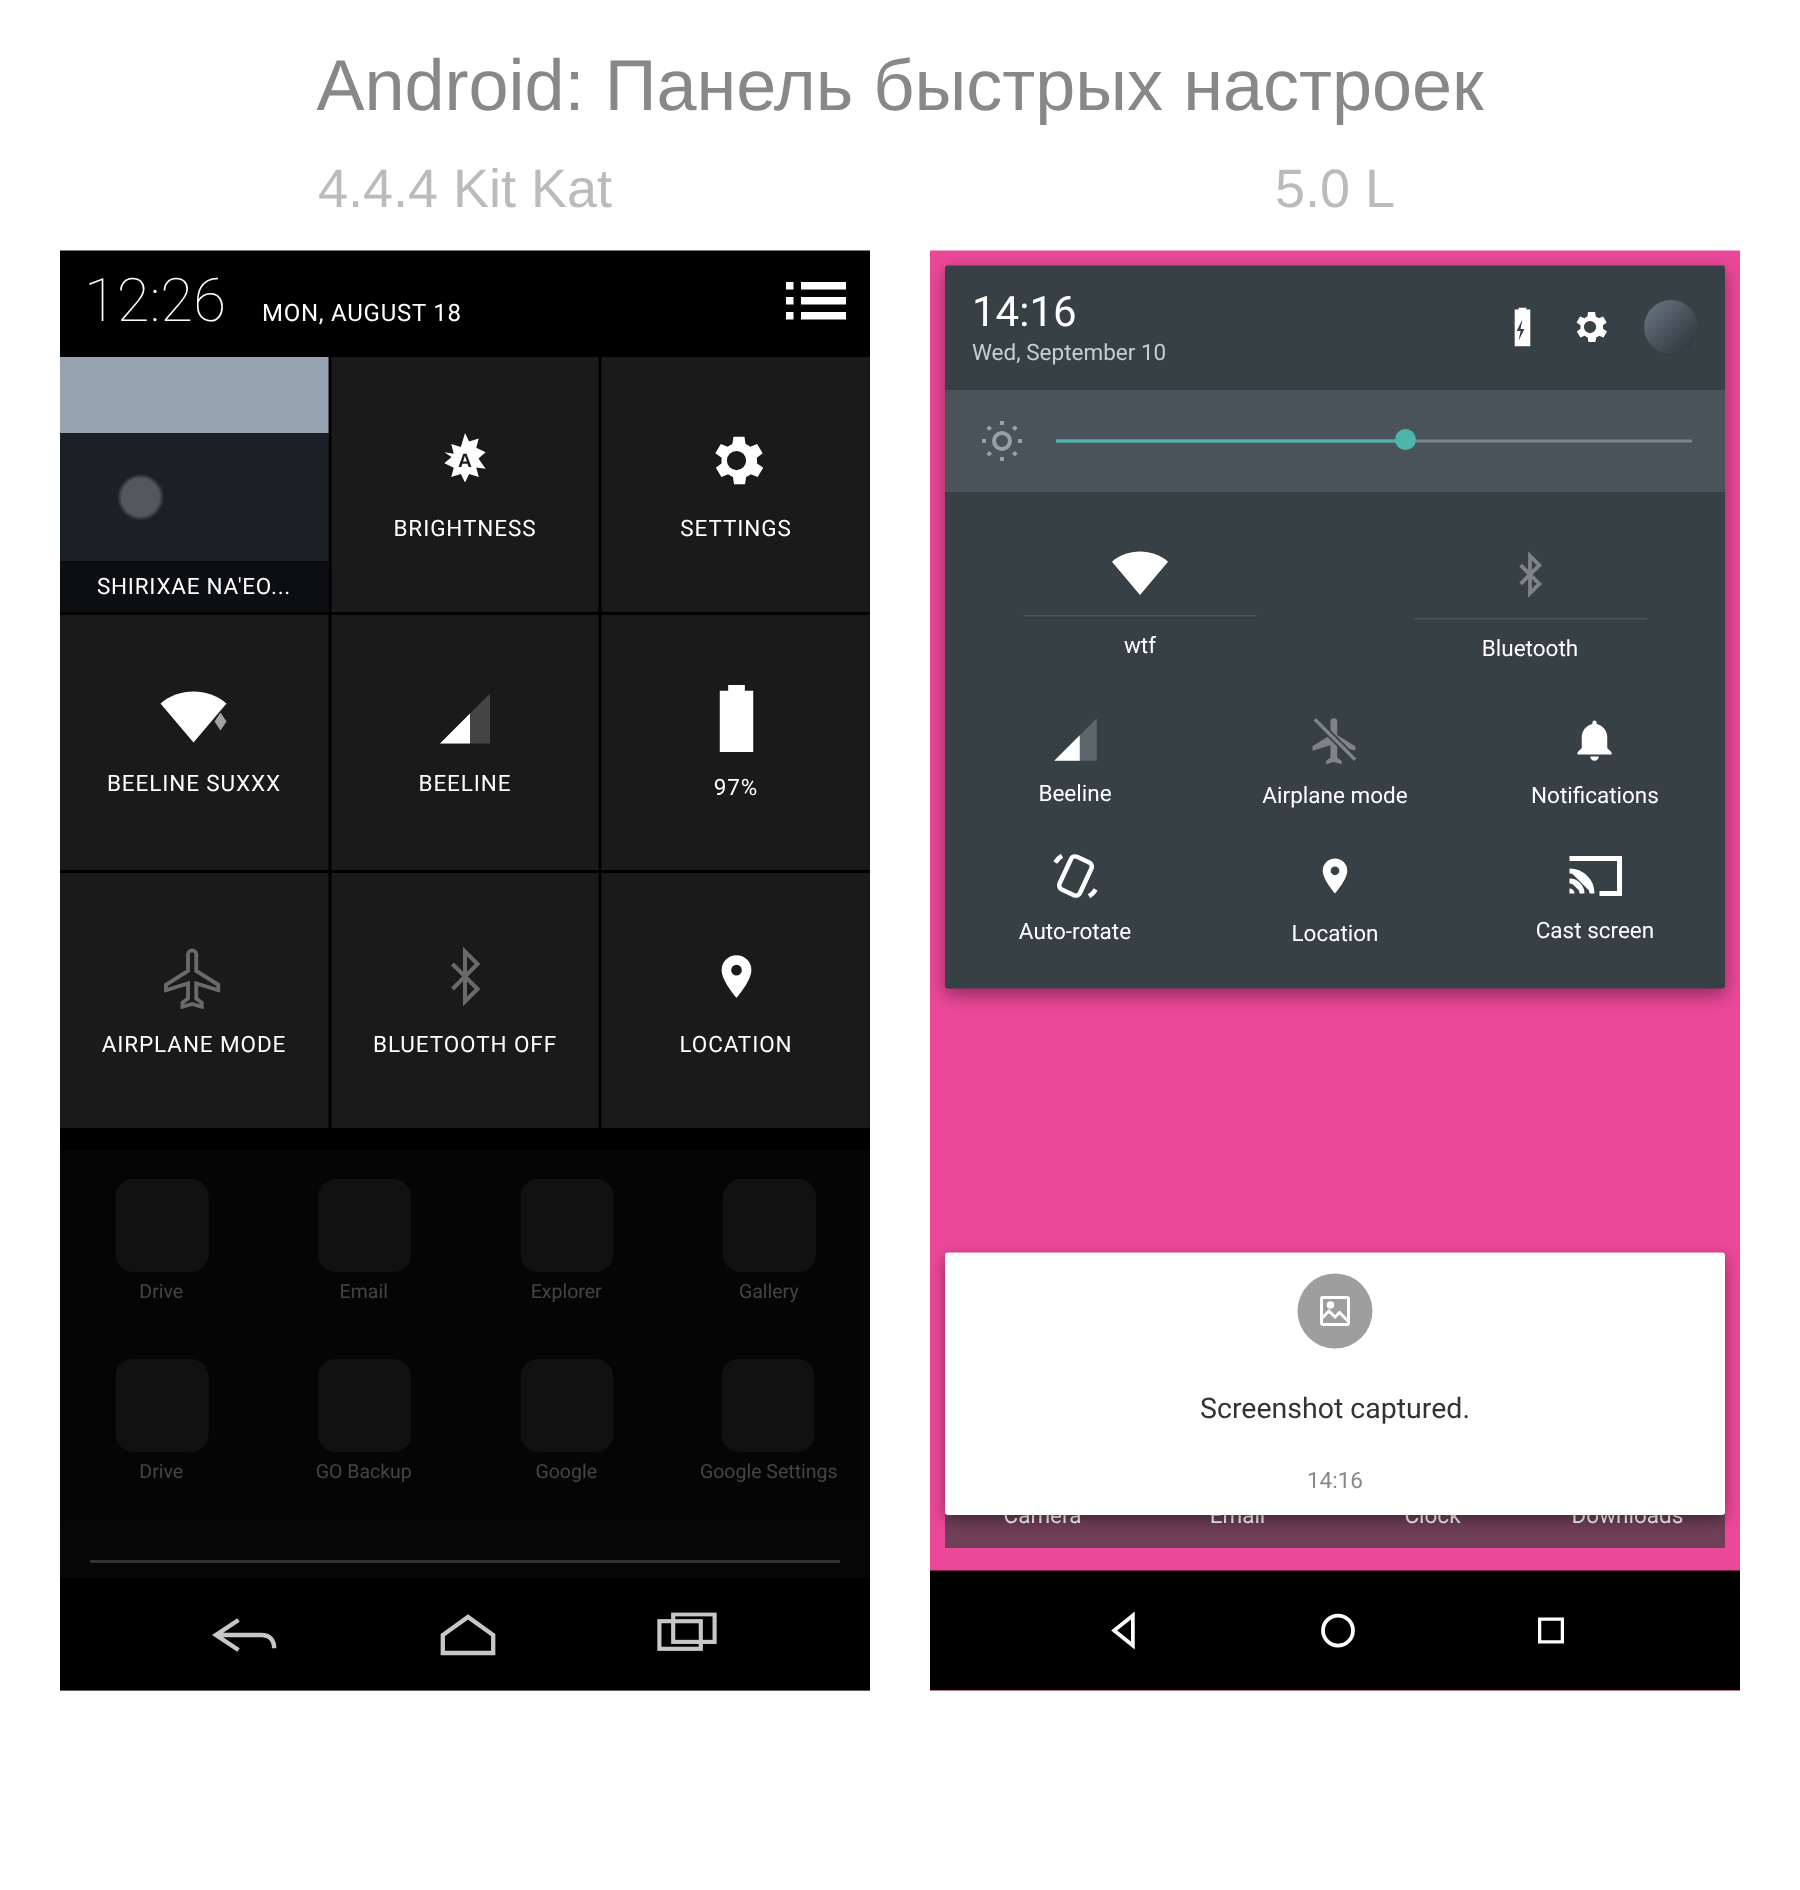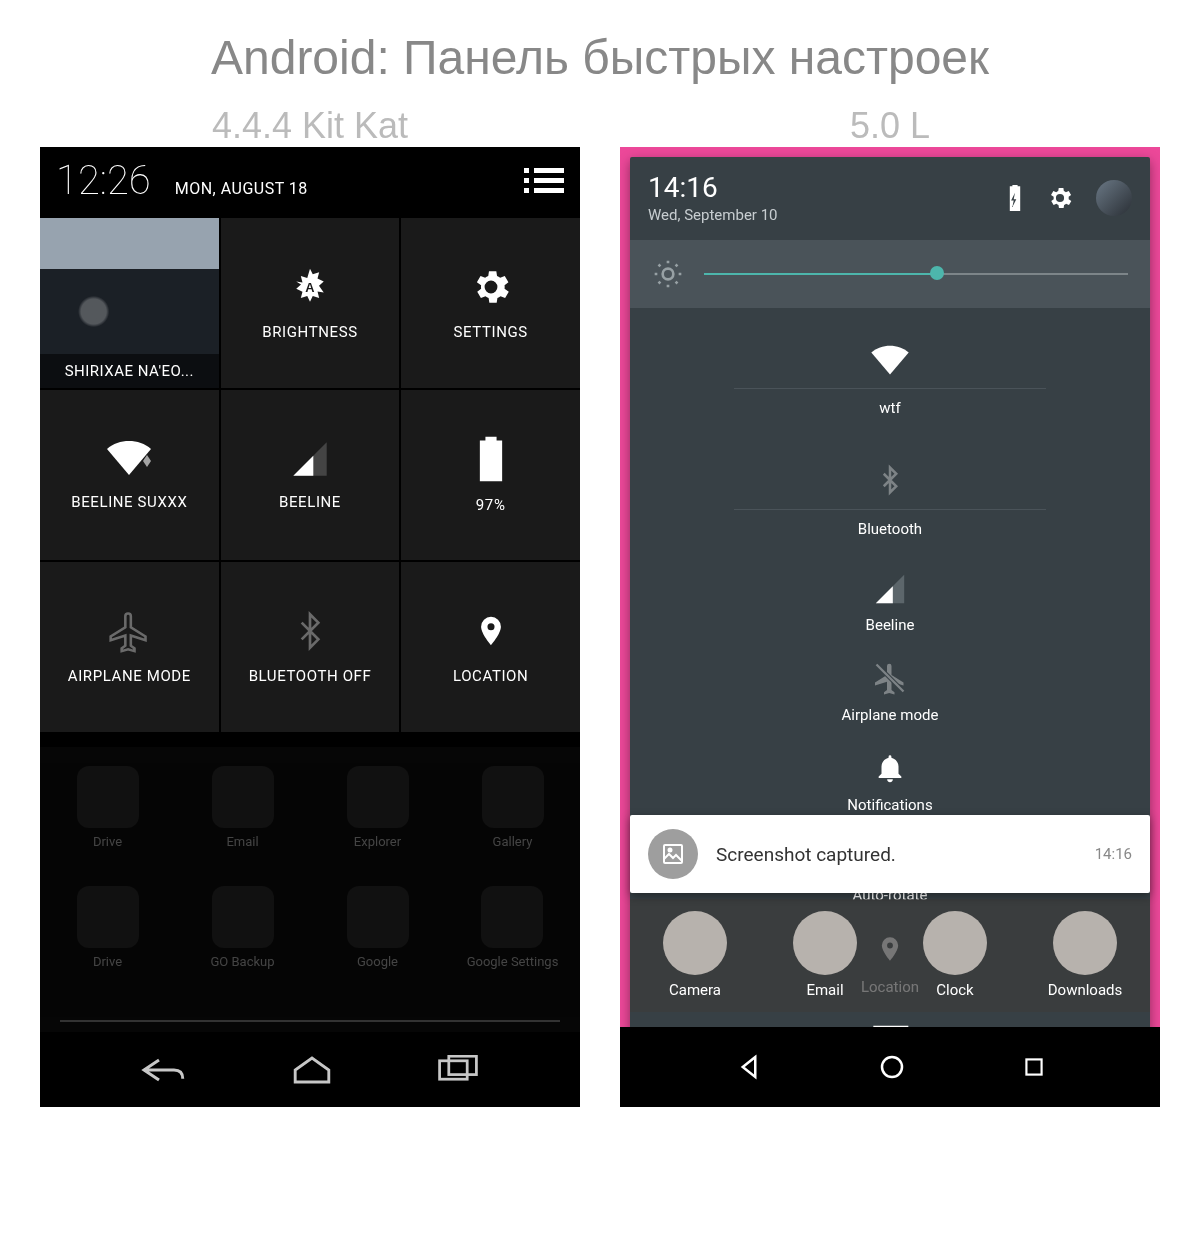--- a/index.html
+++ b/index.html
@@ -21,20 +21,21 @@
   display: flex;
   justify-content: center;
   gap: 40px;
 }
 .col { width: 540px; }
 .col-title {
   text-align: center;
   font-size: 36px;
   font-weight: 300;
   color: #bbb;
+  margin-bottom: 20px;
 }
 .phone {
   width: 540px;
   height: 960px;
   background: #000;
   position: relative;
   overflow: hidden;
   font-family: Roboto, Arial, sans-serif;
 }
 
@@ -172,21 +173,21 @@
   position: absolute; left:0; right:0; top:1px; height:2px; background:#7d8589;
 }
 .ll-slider-fill {
   position: absolute; left:0; top:1px; height:2px; background:#4db6ac;
 }
 .ll-slider-thumb {
   position: absolute; top:-6px; width:14px; height:14px; border-radius:50%; background:#4db6ac;
   transform: translateX(-50%);
 }
 .ll-tiles { padding: 10px 0 18px; }
-.ll-row { display: flex; flex-direction: column; }
+.ll-row { display: flex; }
 .ll-tile {
   flex: 1;
   display: flex;
   flex-direction: column;
   align-items: center;
   justify-content: center;
   gap: 10px;
   padding: 16px 0 10px;
 }
 .ll-tile-label { font-size: 15px; color: #fff; }
@@ -198,21 +199,22 @@
   position: absolute;
   left: 10px; right: 10px;
   top: 668px;
   background: #fff;
   color: #222;
   border-radius: 2px;
   box-shadow: 0 3px 10px rgba(0,0,0,0.4);
   display: flex;
   align-items: center;
   padding: 14px 18px;
-  gap: 18px;
+  gap: 28px;
+  flex-direction: column;
 }
 .ll-notif-icon {
   width: 50px; height: 50px; border-radius: 50%; background: #9e9e9e;
   display:flex;align-items:center;justify-content:center;color:#fff;
 }
 .ll-notif-title { font-size: 19px; color: #333; flex:1; }
 .ll-notif-time { font-size: 15px; color: #888; }
 
 .ll-background {
   position: absolute;

